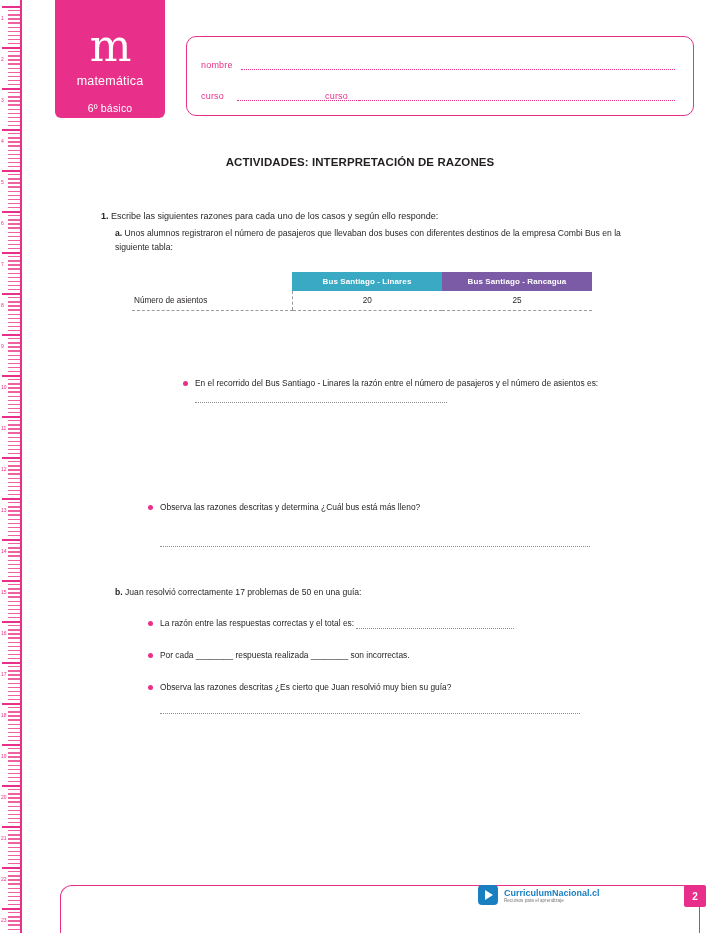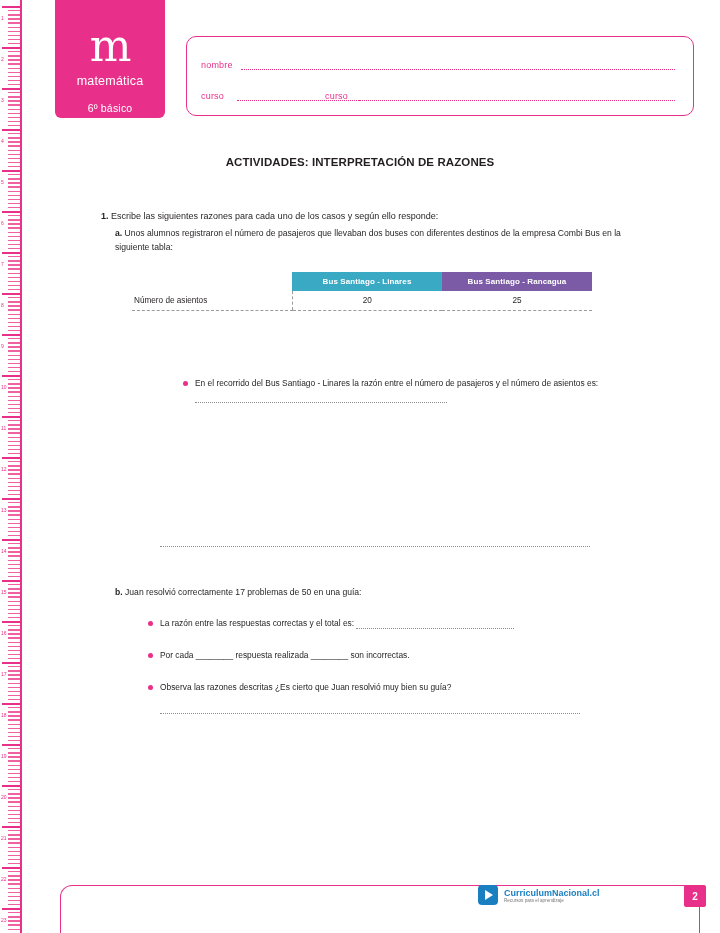--- a/index.html
+++ b/index.html
@@ -546,20 +546,24 @@
     </tbody>
   </table>
 
   <div class="bullet" style="left:160px; top:377px; width:435px;margin-left:35px;">
     <span class="dot"></span>
     <span>En el recorrido del Bus Santiago - Linares la razón entre el número de pasajeros y el número de asientos es:</span>
     <span class="dotline" style="width:252px;"></span>
   </div>
 
 
+  <div class="bullet" style="left:160px; top:501px; width:435px;">
+    <span class="dot"></span>
+    <span>Observa las razones descritas y determina ¿Cuál bus está más lleno?</span>
+  </div>
   <div class="answerline" style="left:160px; top:546px; width:430px;"></div>
 
   <div class="sub" style="left:115px; top:586px; width:510px;">
     <span class="lbl">b.</span>
     <span>Juan resolvió correctamente 17 problemas de 50 en una guía:</span>
   </div>
 
   <div class="bullet" style="left:160px; top:617px; width:435px;">
     <span class="dot"></span>
     <span>La razón entre las respuestas correctas y el total es:</span>

